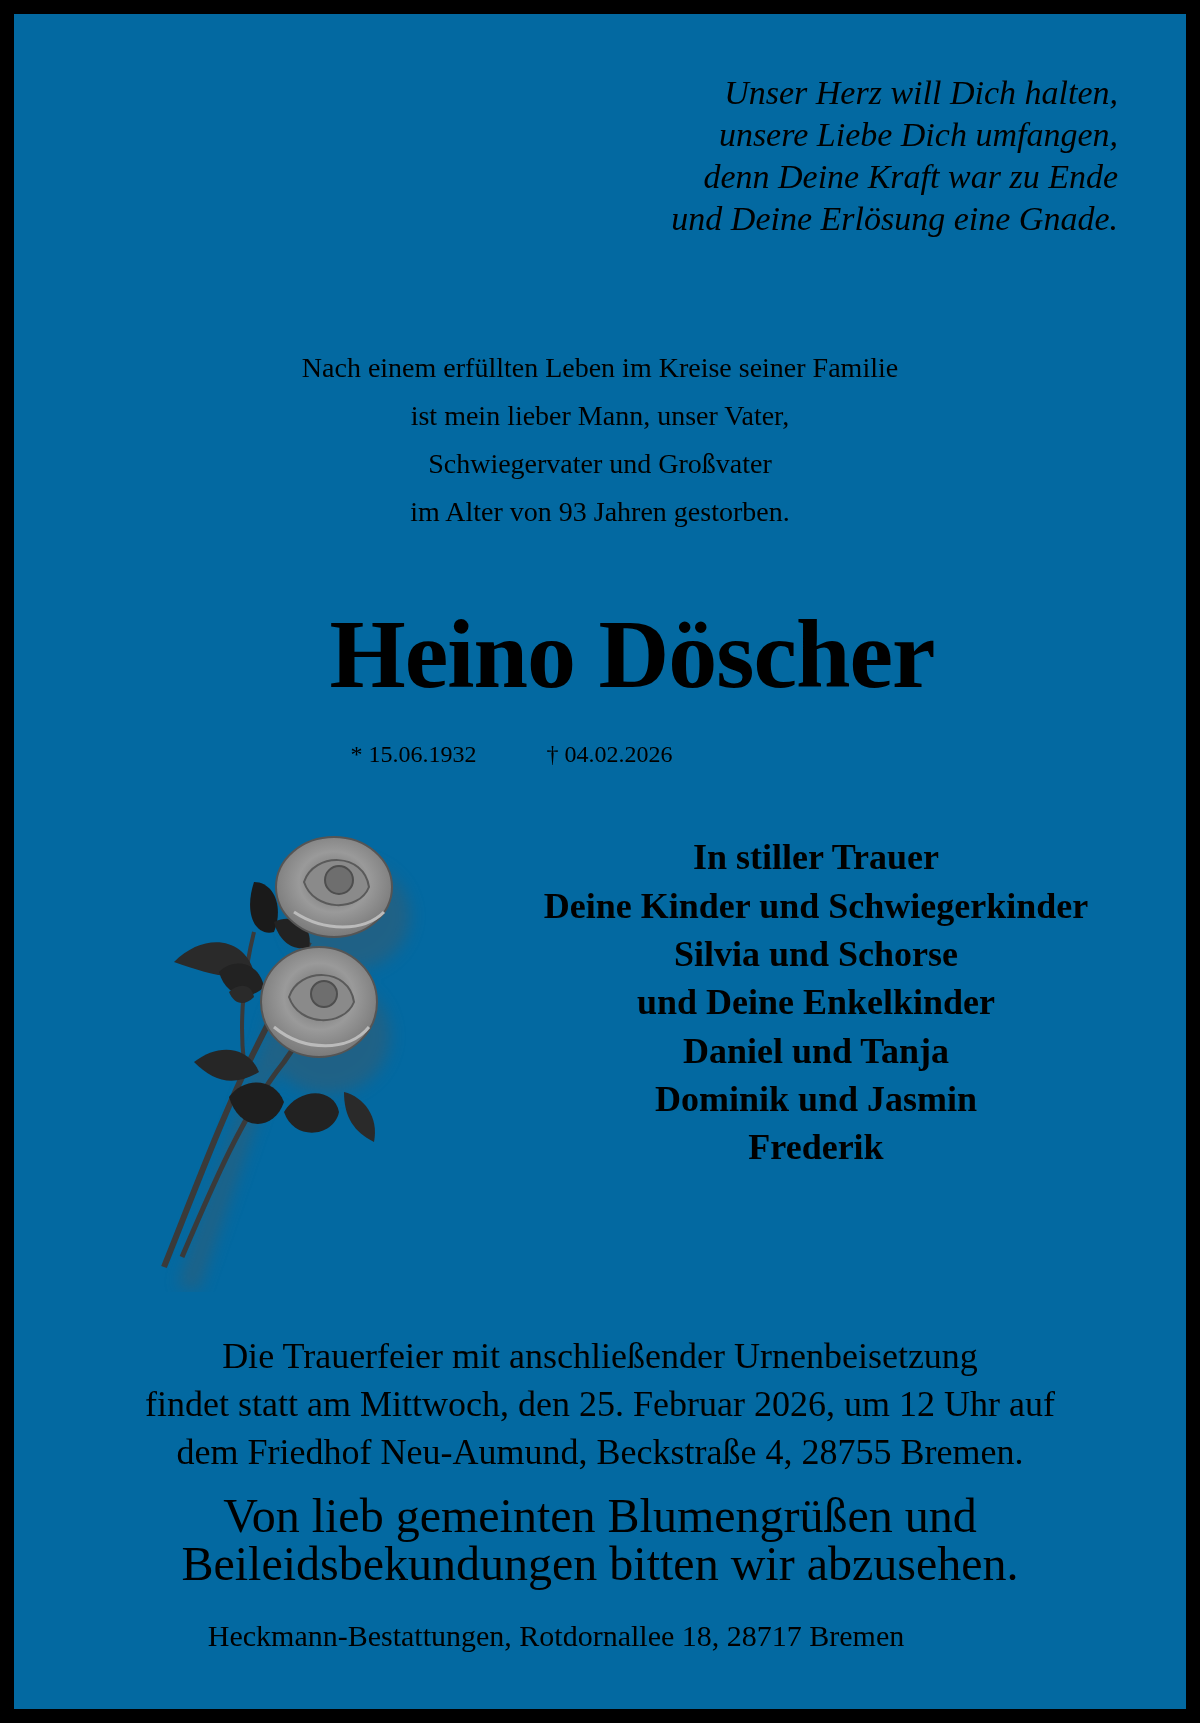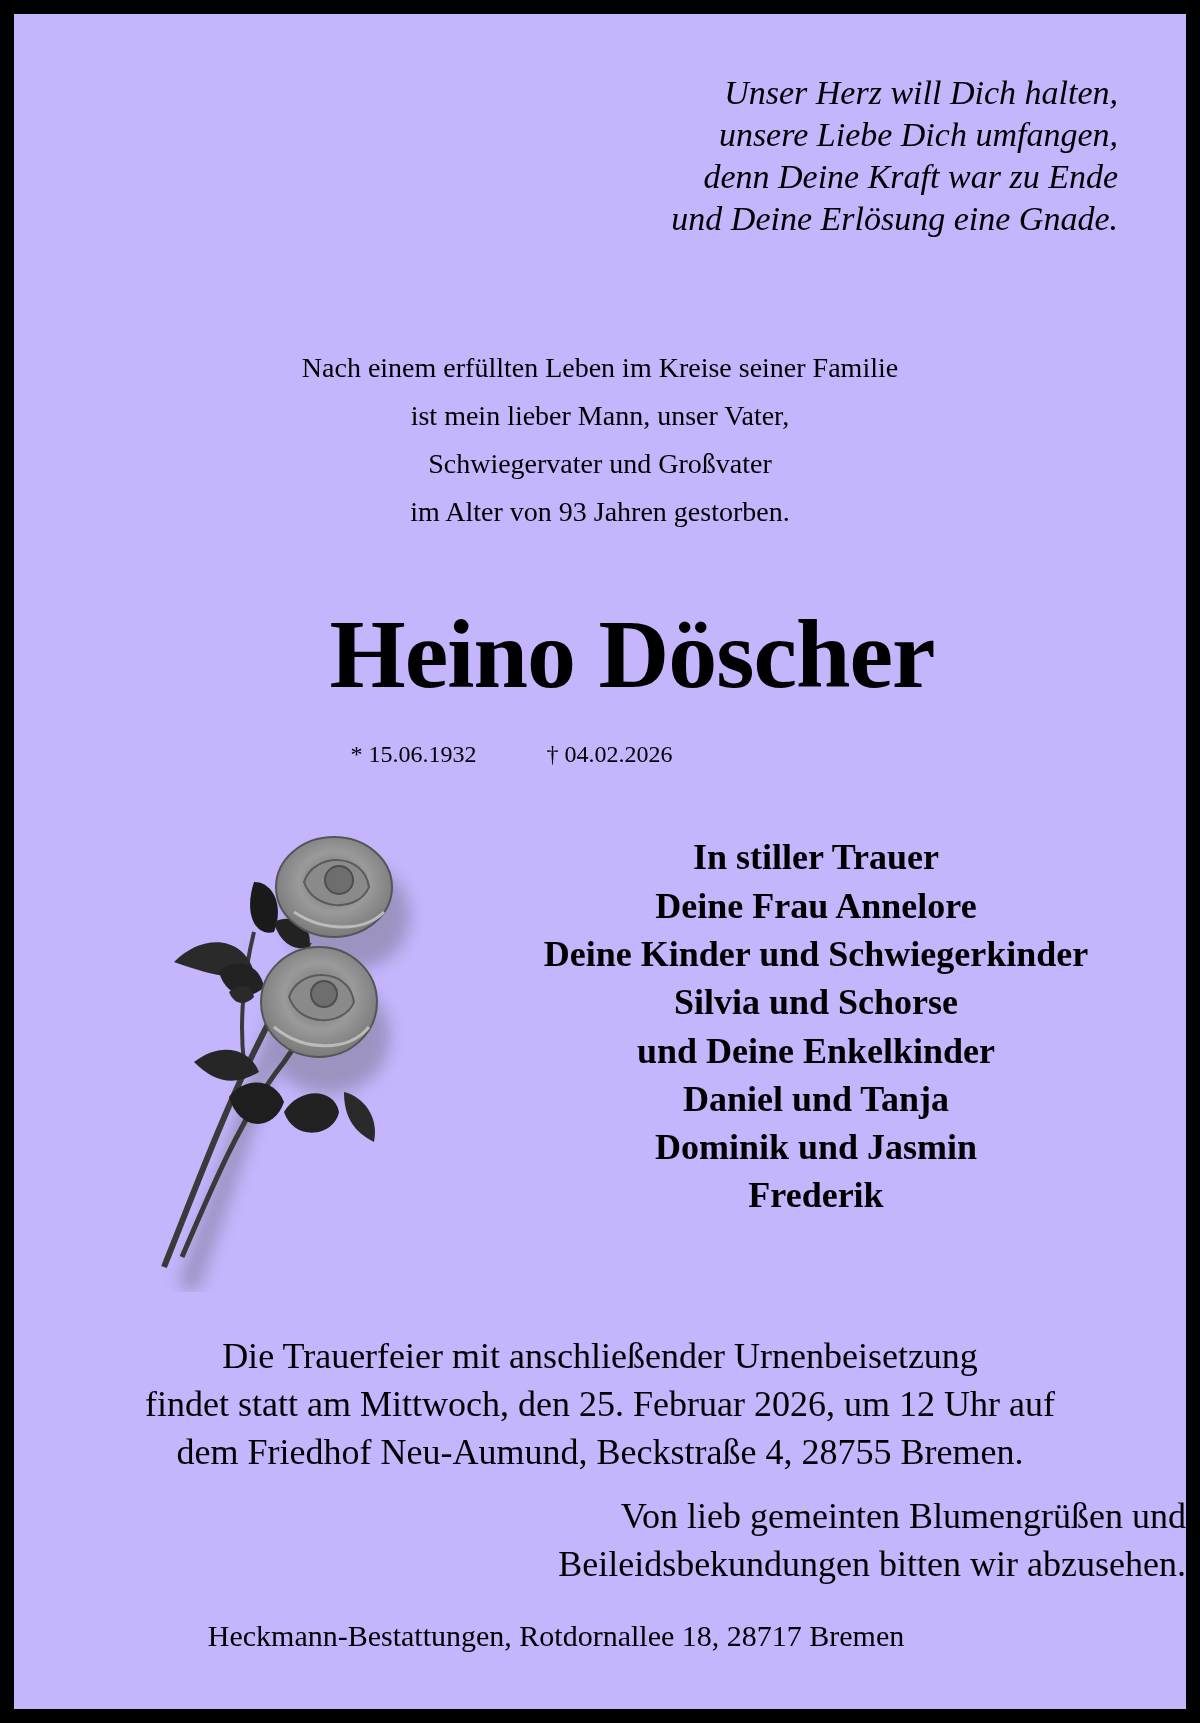--- a/index.html
+++ b/index.html
@@ -1,30 +1,30 @@
 <!DOCTYPE html>
 <html><head>
 <meta charset="utf-8">
 <style>
   html, body { margin: 0; padding: 0; background: #000; }
   body { width: 1200px; height: 1723px; position: relative; overflow: hidden; font-family: "Liberation Serif", serif; color: #000; }
-  .card { position: absolute; left: 14px; top: 14px; width: 1172px; height: 1695px; background: #c4b5fd; }
+  .card { position: absolute; left: 14px; top: 14px; width: 1172px; height: 1695px; background: #0369a1; }
   .abs { position: absolute; }
   .poem { right: 68px; top: 58px; text-align: right; font-style: italic; font-size: 34px; line-height: 42px; }
   .intro { left: 0; width: 1172px; top: 330px; text-align: center; font-size: 28px; line-height: 48px; }
   .name { left: 0; width: 1172px; top: 585px; text-align: center; font-weight: bold; font-size: 98px; line-height: 110px; letter-spacing: -1px; margin-left: 32px; }
   .dates { left: 0; width: 995px; top: 718px; text-align: center; font-size: 24px; line-height: 44px; }
   .dates span { display: inline-block; }
   .dates .gap { width: 70px; }
   .mourners { left: 462px; width: 680px; top: 818px; text-align: center; }
   .mourners .lead { font-size: 36px; line-height: 50px; font-weight: bold; }
   .mourners .names div { font-weight: bold; font-size: 36px; line-height: 48.2px; }
   .rose { left: 120px; top: 798px; width: 320px; height: 480px; }
   .ceremony { left: 0; width: 1172px; top: 1318px; text-align: center; font-size: 36px; line-height: 48px; }
-  .flowers { left: 0; width: 1172px; top: 1478px; text-align: right; font-size: 36px; line-height: 48px; }
+  .flowers { left: 0; width: 1172px; top: 1478px; text-align: center; font-size: 48px; line-height: 48px; }
   .undertaker { left: 0; width: 1084px; top: 1602px; text-align: center; font-size: 30px; line-height: 40px; }
 </style>
 </head>
 <body>
 
 <div class="card">
 
   <div class="abs poem">
     <div>Unser Herz will Dich halten,</div>
     <div>unsere Liebe Dich umfangen,</div>
@@ -86,21 +86,20 @@
       <ellipse cx="185" cy="190" rx="58" ry="55" fill="url(#petal)" stroke="#555" stroke-width="2"></ellipse>
       <path d="M155 185 C165 155 215 155 220 190 C210 215 165 215 155 185 Z" fill="#8a8a8a" stroke="#5a5a5a" stroke-width="2"></path>
       <circle cx="190" cy="182" r="13" fill="#6e6e6e" stroke="#4e4e4e" stroke-width="2"></circle>
       <path d="M140 215 C170 240 215 240 235 215" stroke="#bbb" stroke-width="3" fill="none"></path>
     </svg>
   </div>
 
   <div class="abs mourners">
     <div class="lead">In stiller Trauer</div>
     <div class="names">
-      <div>Deine Frau Annelore</div>
       <div>Deine Kinder und Schwiegerkinder</div>
       <div>Silvia und Schorse</div>
       <div>und Deine Enkelkinder</div>
       <div>Daniel und Tanja</div>
       <div>Dominik und Jasmin</div>
       <div>Frederik</div>
     </div>
   </div>
 
   <div class="abs ceremony">

